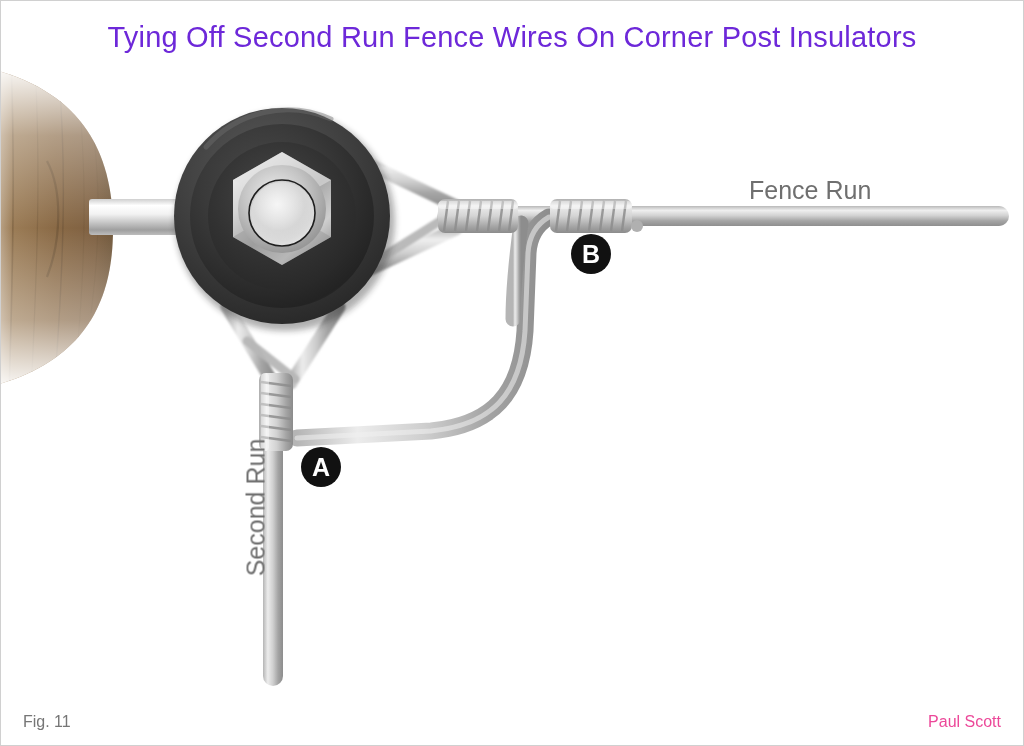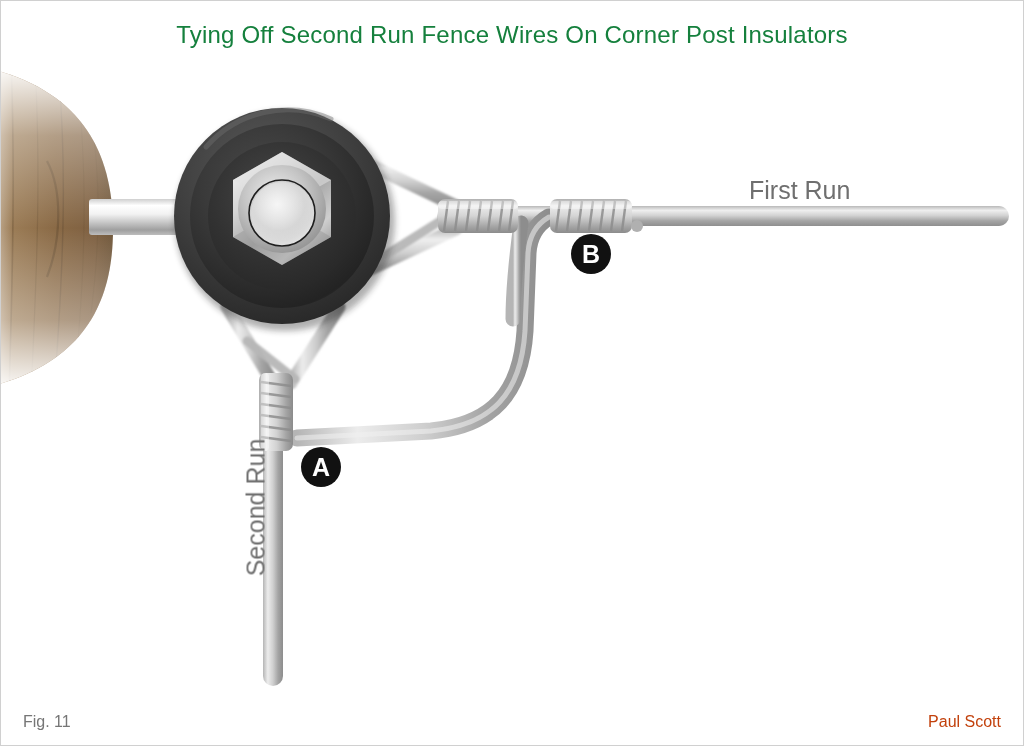--- a/index.html
+++ b/index.html
@@ -18,22 +18,22 @@
     border: 1px solid #d0d0d0;
     box-sizing: border-box;
     overflow: hidden;
   }
   #diagram-title {
     position: absolute;
     top: 20px;
     left: 0;
     width: 100%;
     text-align: center;
-    font-size: 24px;
-    color: #15803d;
+    font-size: 29px;
+    color: #6d28d9;
     letter-spacing: 0.2px;
     white-space: nowrap;
   }
   .run-label {
     position: absolute;
     color: #6f6f6f;
     font-size: 25px;
     white-space: nowrap;
   }
   #label-first-run {
@@ -53,21 +53,21 @@
     left: 22px;
     bottom: 14px;
     font-size: 16px;
     color: #767676;
   }
   #credit {
     position: absolute;
     right: 22px;
     bottom: 14px;
     font-size: 16px;
-    color: #c2410c;
+    color: #ec4899;
   }
   #scene {
     position: absolute;
     left: 0;
     top: 0;
   }
   .callout-text {
     font-family: "Liberation Sans", sans-serif;
     font-size: 25px;
     font-weight: bold;
@@ -298,21 +298,21 @@
     <g>
       <circle cx="320" cy="466" r="20" fill="#111111"></circle>
       <text x="320" y="475" text-anchor="middle" class="callout-text">A</text>
     </g>
     <g>
       <circle cx="590" cy="253" r="20" fill="#111111"></circle>
       <text x="590" y="262" text-anchor="middle" class="callout-text">B</text>
     </g>
   </svg>
 
-  <div class="run-label" id="label-first-run">First Run</div>
+  <div class="run-label" id="label-first-run">Fence Run</div>
 
   <div class="run-label" id="label-second-run">Second Run</div>
 
   <div id="fig-caption">Fig. 11</div>
 
   <div id="credit">Paul Scott</div>
 
 </div>
 
 </body></html>

